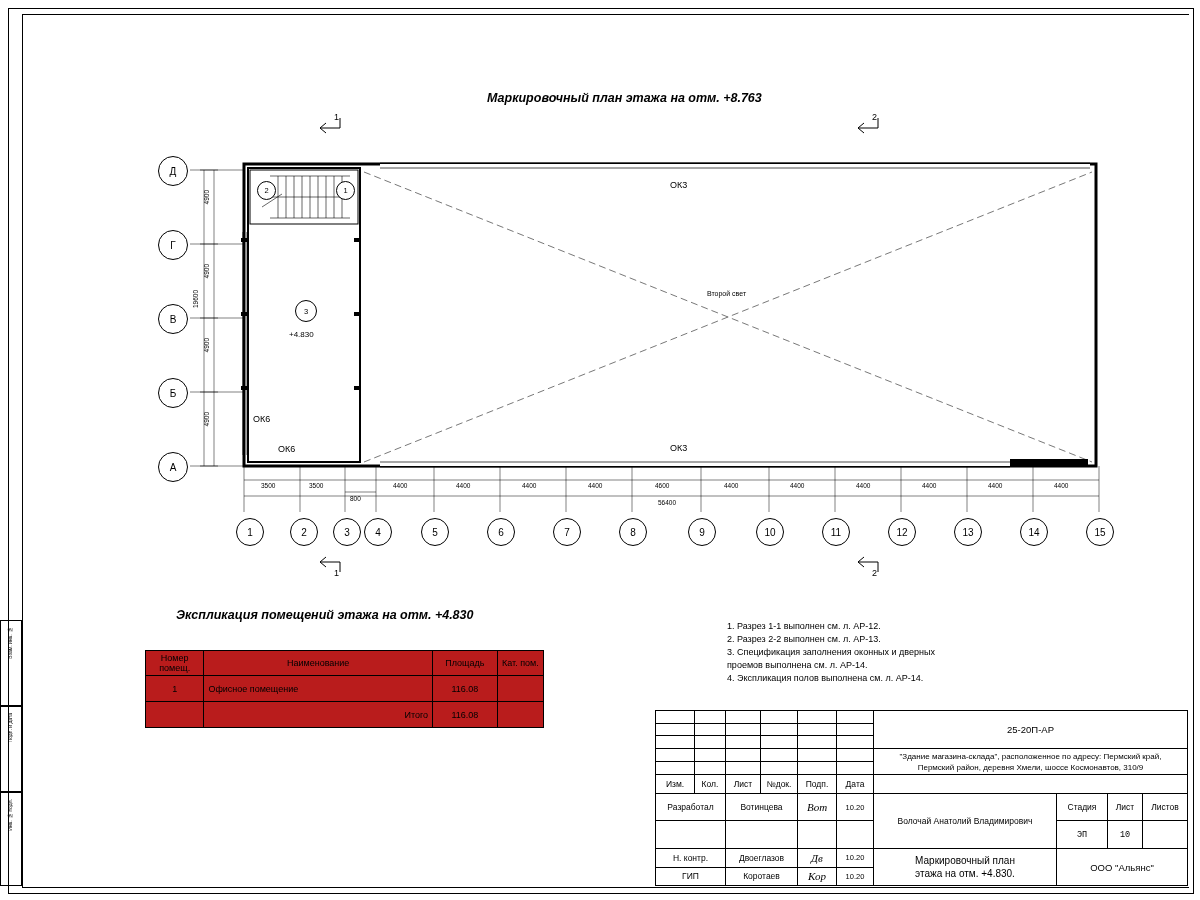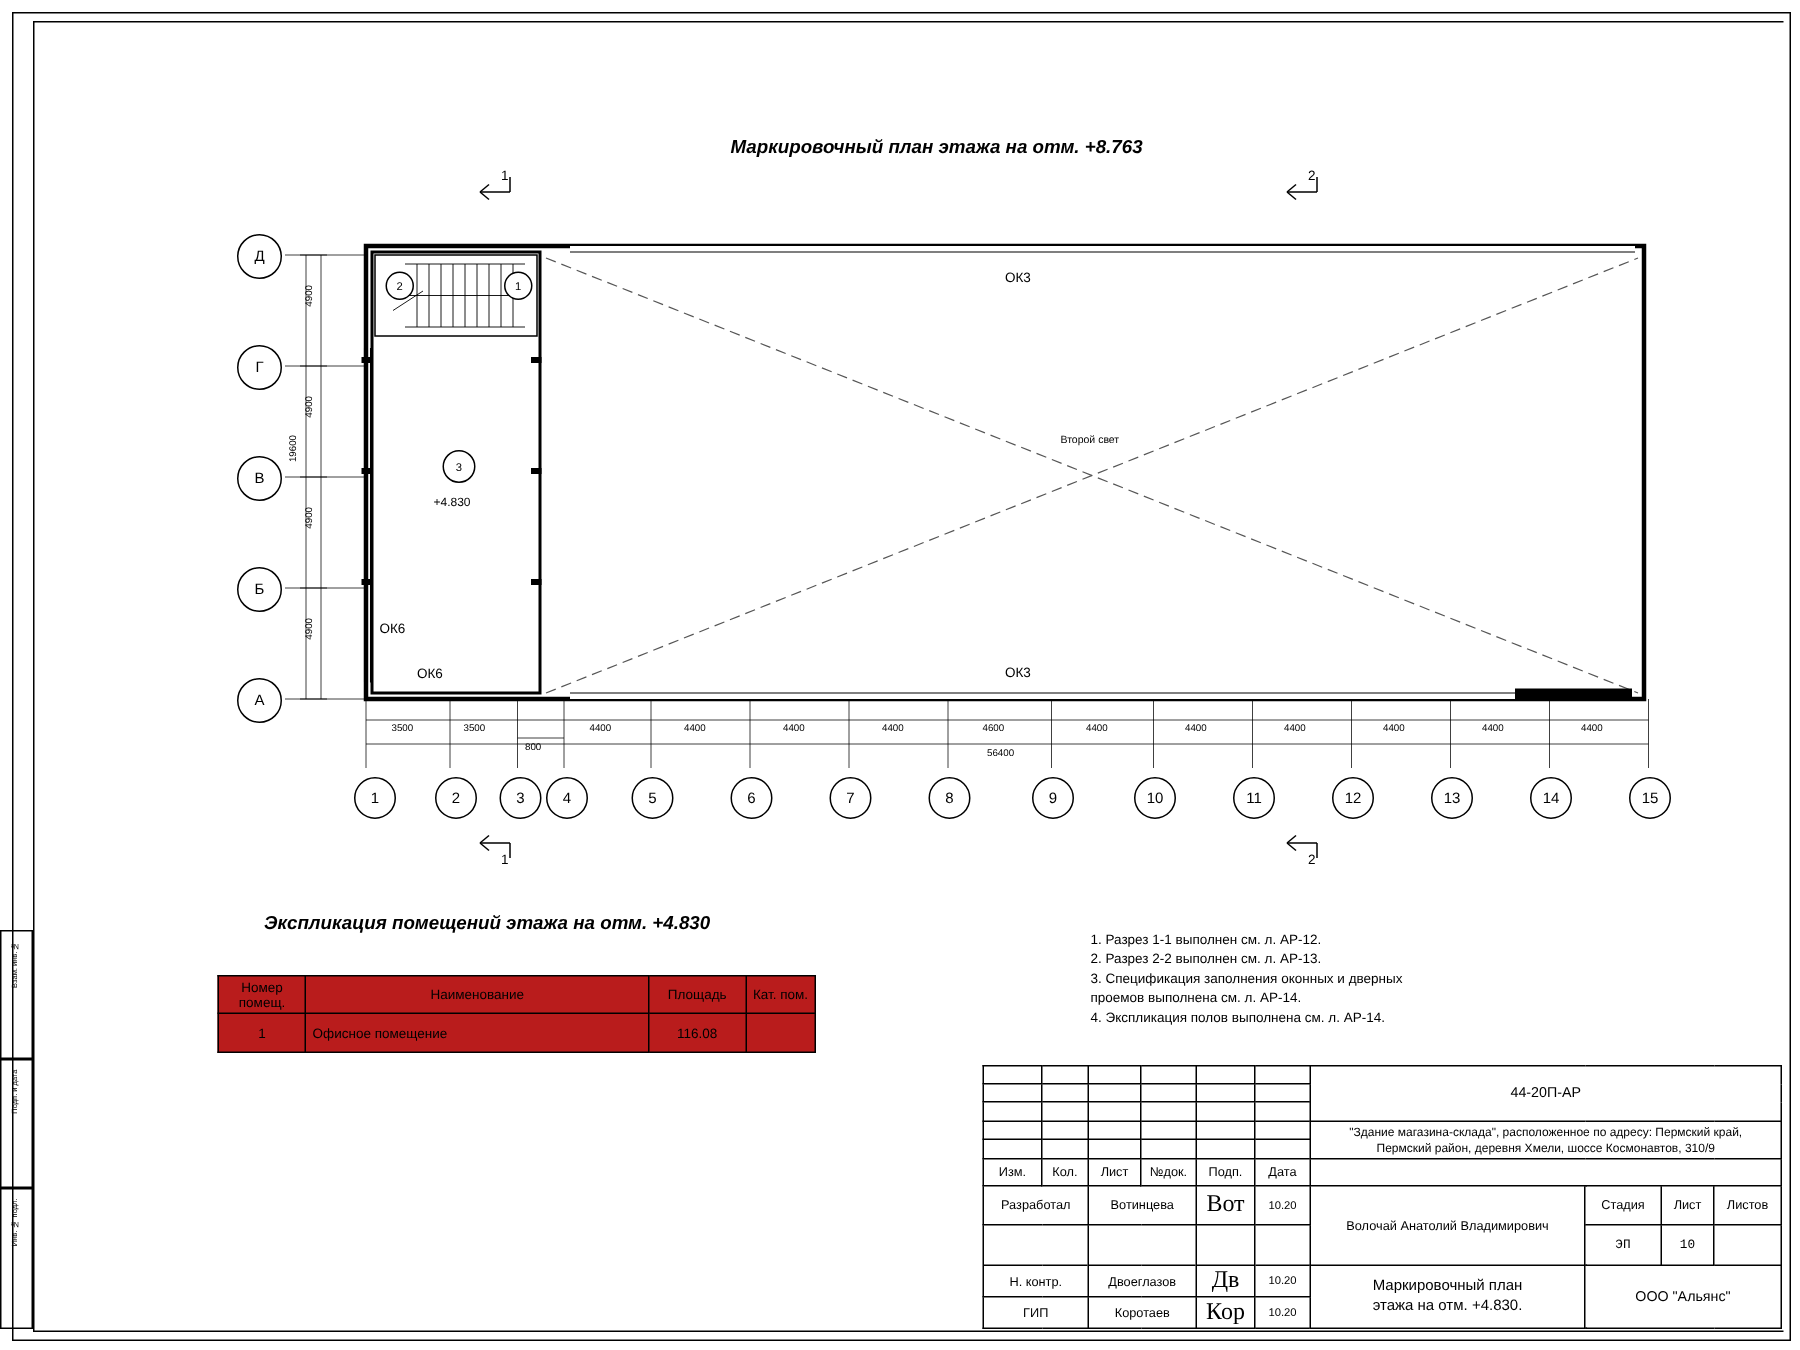--- a/index.html
+++ b/index.html
@@ -19,21 +19,21 @@
   .circle{position:absolute;border:1px solid #000;border-radius:50%;
           display:flex;align-items:center;justify-content:center;font-size:10px;background:#fff;}
   .circ-sm{position:absolute;border:1px solid #000;border-radius:50%;
           display:flex;align-items:center;justify-content:center;font-size:7.5px;background:#fff;}
   table.tbl{position:absolute;border-collapse:collapse;font-size:9px;background:#b91c1c;}
   table.tbl td,table.tbl th{border:1px solid #000;padding:2px 4px;font-weight:normal;text-align:center;}
   .notes{position:absolute;font-size:9px;line-height:13px;}
   .stamp{position:absolute;left:655px;top:710px;width:533px;height:176px;}
   .stamp table{border-collapse:collapse;width:100%;height:100%;font-size:8.5px;}
   .stamp td{border:1px solid #000;padding:0 2px;text-align:center;vertical-align:middle;}
-  .sig{font-family:"Liberation Serif", serif;font-size:16px;}
+  .sig{font-family:"Liberation Serif", serif;font-style:italic;font-size:11px;}
   svg{position:absolute;left:0;top:0;overflow:visible;}
 </style>
 </head>
 <body>
 
 <div class="sheet">
 
   <div class="frame-outer"></div>
   <div class="frame-inner"></div>
 
@@ -246,20 +246,26 @@
       <td style="width:242px;">Наименование</td>
       <td style="width:58px;">Площадь</td>
       <td style="width:40px;">Кат. пом.</td>
     </tr>
     <tr style="height:26px;">
       <td>1</td>
       <td style="text-align:left;">Офисное помещение</td>
       <td>116.08</td>
       <td></td>
     </tr>
+    <tr style="height:26px;">
+      <td></td>
+      <td style="text-align:right;">Итого</td>
+      <td>116.08</td>
+      <td></td>
+    </tr>
   </tbody>
     </table>
 
   <div class="notes" style="left:727px;top:620px;width:330px;">
     <div>1. Разрез 1-1 выполнен см. л. АР-12.</div>
     <div>2. Разрез 2-2 выполнен см. л. АР-13.</div>
     <div>3. Спецификация заполнения оконных и дверных</div>
     <div>    проемов выполнена см. л. АР-14.</div>
     <div>4. Экспликация полов выполнена см. л. АР-14.</div>
   </div>
@@ -268,21 +274,21 @@
     <table>
 
       <tbody>
           <tr style="height:11px;">
         <td style="width:34px;"></td>
         <td style="width:26px;"></td>
         <td style="width:30px;"></td>
         <td style="width:32px;"></td>
         <td style="width:34px;"></td>
         <td style="width:32px;"></td>
-        <td colspan="5" rowspan="3" style="font-size:9.5px;">44-20П-АР</td>
+        <td colspan="5" rowspan="3" style="font-size:9.5px;">25-20П-АР</td>
       </tr>
       <tr style="height:11px;">
         <td></td>
             <td></td>
         <td></td>
             <td></td>
         <td></td>
             <td></td>
       </tr>
       <tr style="height:11px;">

